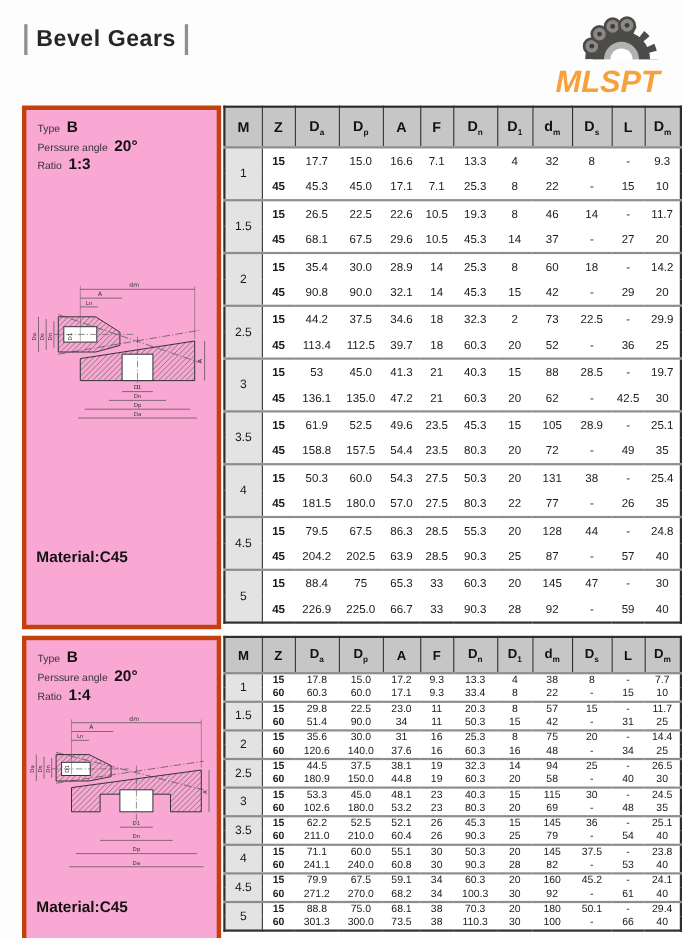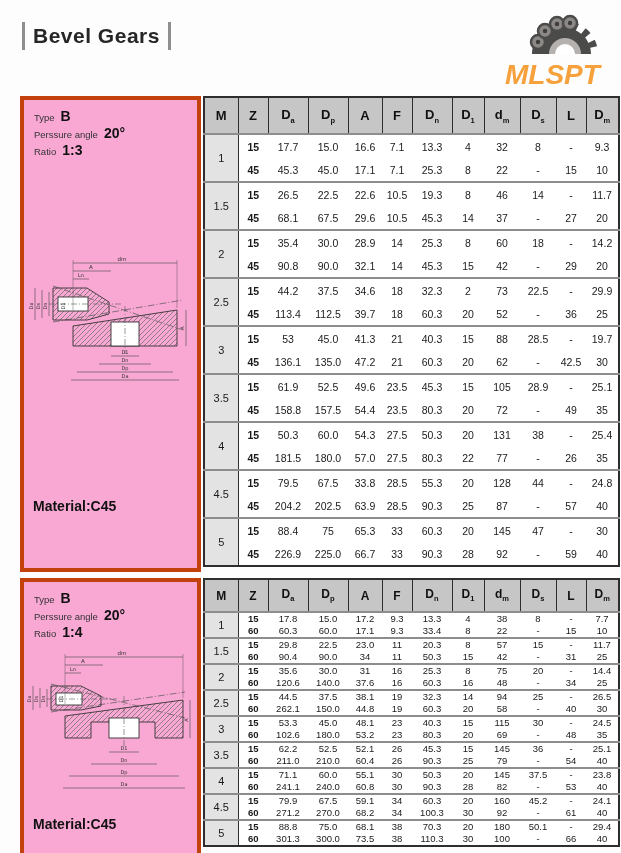--- a/index.html
+++ b/index.html
@@ -352,21 +352,21 @@
         <td class="vcell">77</td>
         <td class="vcell">-</td>
         <td class="vcell">26</td>
         <td class="vcell">35</td>
       </tr>
       <tr class="group-start">
         <td class="mcell" rowspan="2">4.5</td>
         <td class="zcell">15</td>
         <td class="vcell">79.5</td>
         <td class="vcell">67.5</td>
-        <td class="vcell">33.8</td>
+        <td class="vcell">86.3</td>
         <td class="vcell">28.5</td>
         <td class="vcell">55.3</td>
         <td class="vcell">20</td>
         <td class="vcell">128</td>
         <td class="vcell">44</td>
         <td class="vcell">-</td>
         <td class="vcell">24.8</td>
       </tr>
       <tr>
         <td class="zcell">45</td>
@@ -536,21 +536,21 @@
         <td class="vcell">11</td>
         <td class="vcell">20.3</td>
         <td class="vcell">8</td>
         <td class="vcell">57</td>
         <td class="vcell">15</td>
         <td class="vcell">-</td>
         <td class="vcell">11.7</td>
       </tr>
       <tr>
         <td class="zcell">60</td>
-        <td class="vcell">90.4</td>
+        <td class="vcell">51.4</td>
         <td class="vcell">90.0</td>
         <td class="vcell">34</td>
         <td class="vcell">11</td>
         <td class="vcell">50.3</td>
         <td class="vcell">15</td>
         <td class="vcell">42</td>
         <td class="vcell">-</td>
         <td class="vcell">31</td>
         <td class="vcell">25</td>
       </tr>
@@ -590,21 +590,21 @@
         <td class="vcell">19</td>
         <td class="vcell">32.3</td>
         <td class="vcell">14</td>
         <td class="vcell">94</td>
         <td class="vcell">25</td>
         <td class="vcell">-</td>
         <td class="vcell">26.5</td>
       </tr>
       <tr>
         <td class="zcell">60</td>
-        <td class="vcell">262.1</td>
+        <td class="vcell">180.9</td>
         <td class="vcell">150.0</td>
         <td class="vcell">44.8</td>
         <td class="vcell">19</td>
         <td class="vcell">60.3</td>
         <td class="vcell">20</td>
         <td class="vcell">58</td>
         <td class="vcell">-</td>
         <td class="vcell">40</td>
         <td class="vcell">30</td>
       </tr>

